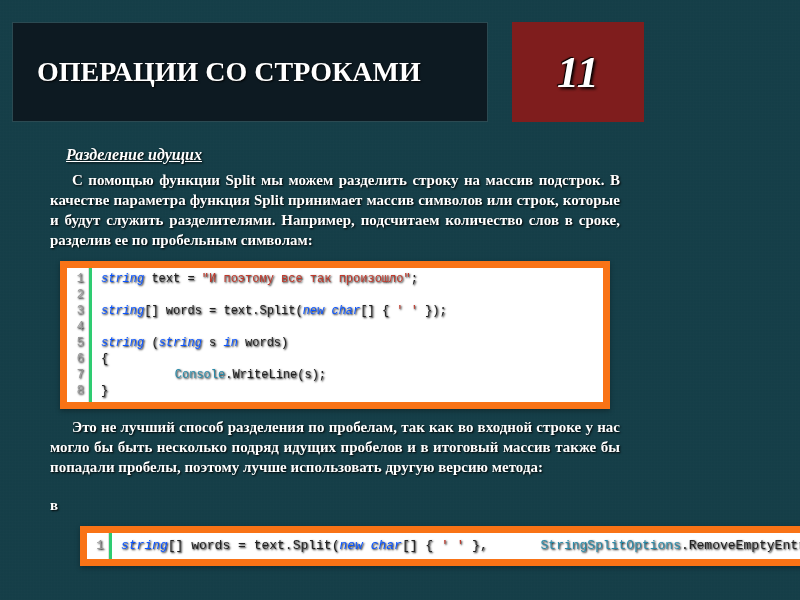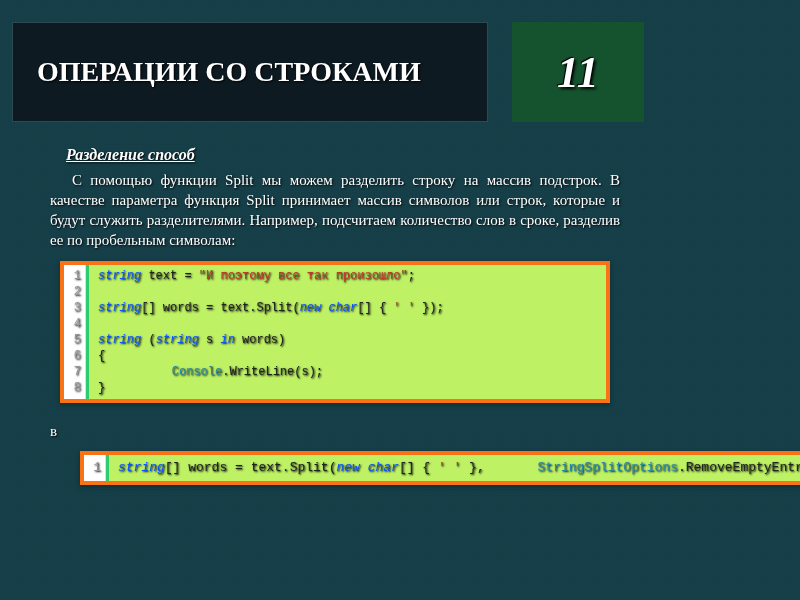--- a/index.html
+++ b/index.html
@@ -36,21 +36,21 @@
     font-weight: bold;
     font-size: 28px;
     line-height: 1.1;
     padding: 16px 24px;
     width: 565px;
     text-shadow: 1px 1px 2px #000;
     display: flex;
     align-items: center;
   }
   .page-num-panel {
-    background: #14532d;
+    background: #7f1d1d;
     width: 160px;
     margin-left: 24px;
     display: flex;
     align-items: center;
     justify-content: center;
     color: #fff;
     font-size: 44px;
     font-weight: bold;
     font-style: italic;
     text-shadow: 2px 2px 3px #000, -1px -1px 1px #000;
@@ -65,33 +65,33 @@
   }
   .subtitle {
     font-weight: bold;
     font-style: italic;
     text-decoration: underline;
     margin-bottom: 4px;
     font-size: 16px;
     padding-left: 16px;
   }
   .para {
-    font-weight: normal;
+    font-weight: bold;
     margin-bottom: 10px;
     text-align: justify;
     text-justify: inter-word;
   }
   .para .indent { display: inline-block; width: 22px; }
   
   .code-wrap {
     position: relative;
-    background: #bef264;
+    background: #ffffff;
     width: 550px;
     margin: 4px auto 8px auto;
-    border: 4px solid #f97316;
+    border: 7px solid #f97316;
     box-shadow: 0 2px 5px rgba(0,0,0,0.3);
   }
   .code-wrap.wide {
     width: 744px;
     margin-left: 30px;
   }
   .code-accent {
     position: absolute;
     left: 22px;
     top: 0;
@@ -136,21 +136,21 @@
   <div class="header-row">
     <div class="title-panel">
       <span>ОПЕРАЦИИ СО СТРОКАМИ</span>
     </div>
     <div class="page-num-panel">
       <span>11</span>
     </div>
   </div>
 
   <div class="body-text">
-    <div class="subtitle">Разделение способ</div>
+    <div class="subtitle">Разделение идущих</div>
     <div class="para"><span class="indent"></span><span>С помощью функции Split мы можем разделить строку на массив подстрок. В качестве параметра функция Split принимает массив символов или строк, которые и будут служить разделителями. Например, подсчитаем количество слов в сроке, разделив ее по пробельным символам:</span></div>
 
     <div class="code-wrap">
       <div class="code-gutter" id="gutter1">1
 2
 3
 4
 5
 6
 7
@@ -159,20 +159,21 @@
       <div class="code-body" id="codebody1"><span class="kw">string</span> text = <span class="str">"И поэтому все так произошло"</span>;
 
 <span class="kw">string</span>[] words = text.Split(<span class="kw">new</span> <span class="kw">char</span>[] { <span class="str">' '</span> });
 
 <span class="kw">string</span> (<span class="kw">string</span> s <span class="kw">in</span> words)
 {
     <span class="cls">Console</span>.WriteLine(s);
 }</div>
     </div>
 
+    <div class="para"><span class="indent"></span><span>Это не лучший способ разделения по пробелам, так как во входной строке у нас могло бы быть несколько подряд идущих пробелов и в итоговый массив также бы попадали пробелы, поэтому лучше использовать другую версию метода:</span></div>
 
     <div class="para" style="margin-top:18px;"><span>в</span></div>
 
     <div class="code-wrap wide">
       <div class="code-gutter" id="gutter2">1</div>
       <div class="code-accent"></div>
       <div class="code-body" id="codebody2"><span class="kw">string</span>[] words = text.Split(<span class="kw">new</span> <span class="kw">char</span>[] { <span class="str">' '</span> }, <span class="cls">StringSplitOptions</span>.RemoveEmptyEntries);</div>
     </div>
   </div>
 

